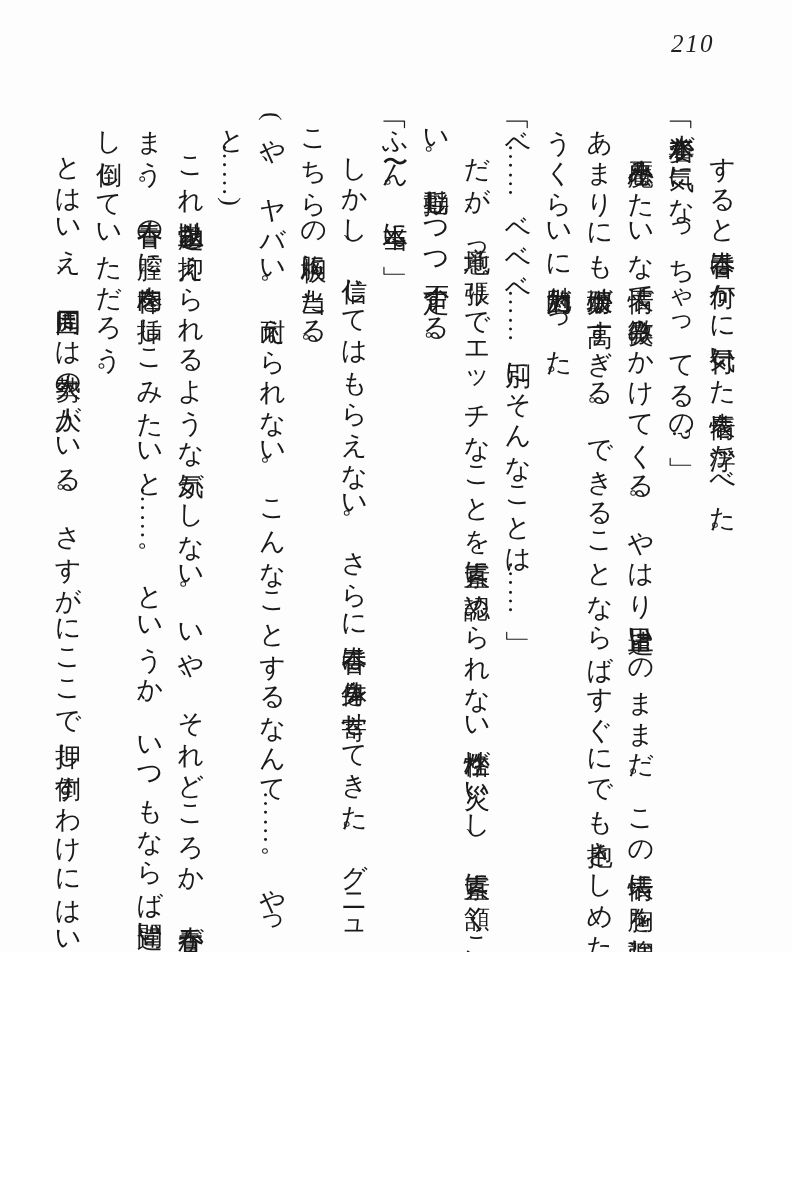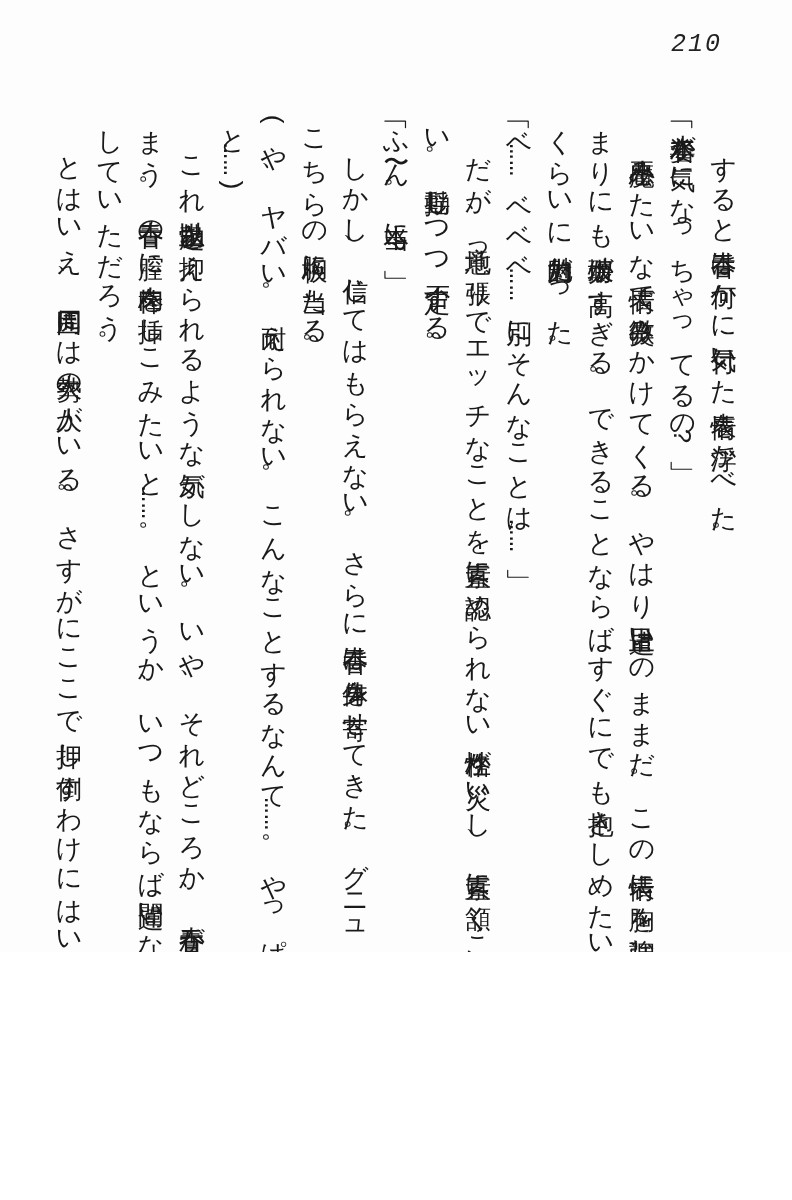--- a/index.html
+++ b/index.html
@@ -9,21 +9,21 @@
     height: 1200px;
     background: #ffffff;
   }
 
   .page {
     position: relative;
     width: 792px;
     height: 952px;
     background: #fdfdfd;
     color: #191919;
-    font-family: Liberation Mono, monospace;
+    font-family: Liberation Serif, serif;
     overflow: hidden;
   }
 
   .page-number {
     position: absolute;
     top: 30px;
     left: 671px;
     font-size: 25px;
     font-style: italic;
     letter-spacing: 2px;

